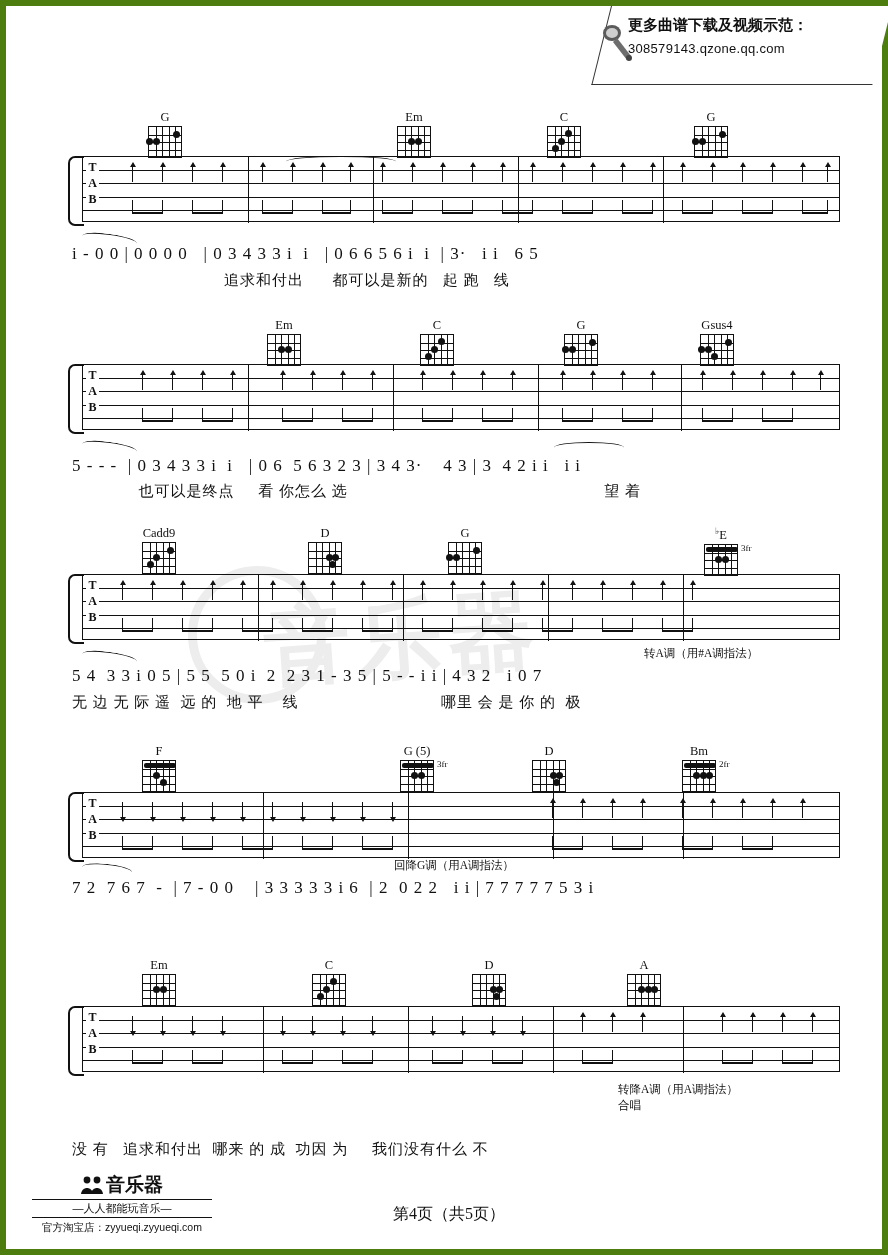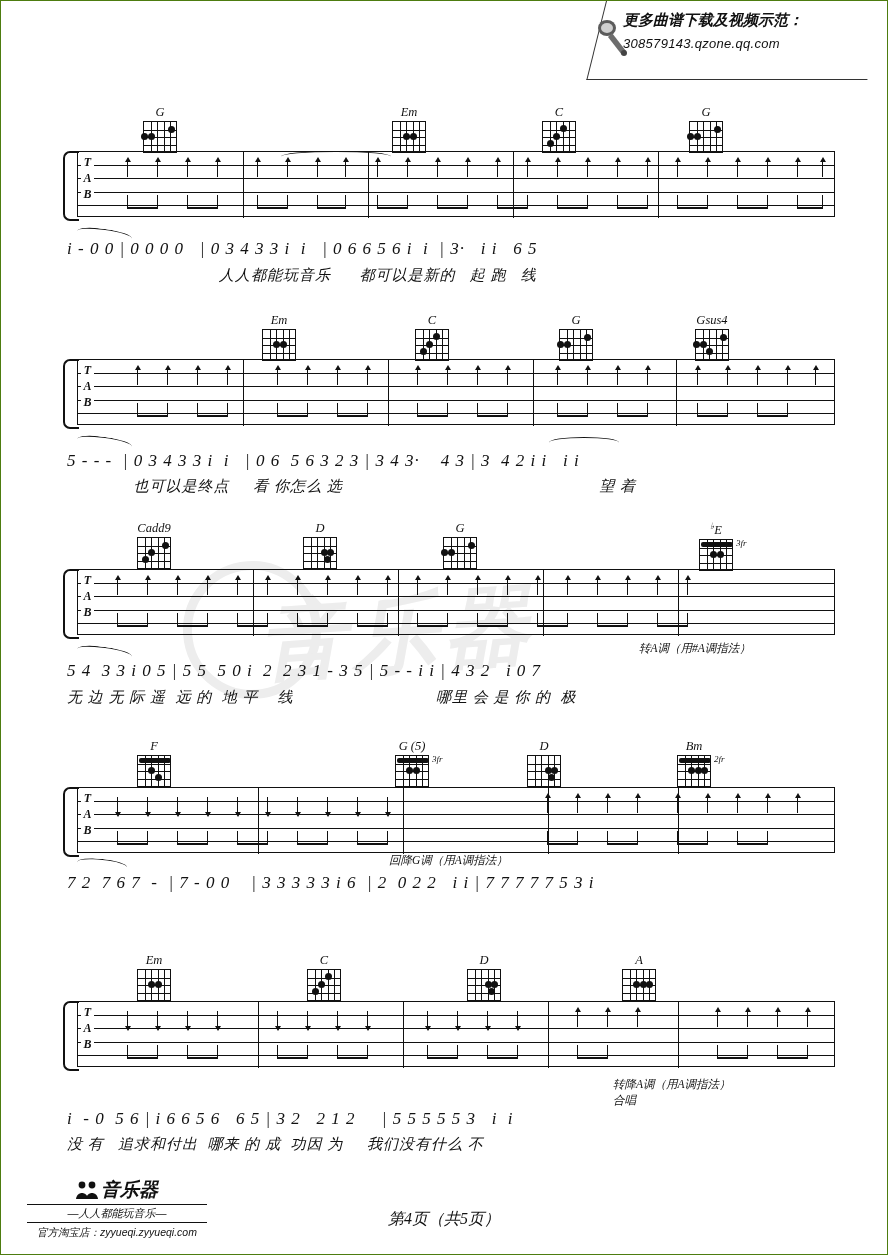--- a/index.html
+++ b/index.html
@@ -6,23 +6,22 @@
   body{
     width:888px;height:1255px;
     background:#ffffff;
     font-family:"Liberation Serif",serif;
     color:#111;
     position:relative;
     overflow:hidden;
   }
   .page{
     position:absolute;inset:0;
-    border:1px solid #4d7c0f;
+    border:6px solid #4d7c0f;
     box-sizing:border-box;
-    font-style:italic;
   }
   
   .header{
     position:absolute;top:0;left:0;width:886px;height:80px;
   }
   .header-cut{
     position:absolute;top:0;right:0;width:280px;height:78px;
     border-left:1px solid #333;border-bottom:1px solid #333;
     transform:skewX(-14deg);transform-origin:top right;
     background:#fff;
@@ -318,21 +317,21 @@
         <div class="v" style="left:26.4px"></div>
       <div class="h" style="top:7.5px"></div>
         <div class="h" style="top:15px"></div>
         <div class="h" style="top:22.5px"></div>
       <div class="dot" style="left:24px;top:4px;"></div>
       <div class="dot" style="left:-3px;top:11px;"></div>
       <div class="dot" style="left:3.5px;top:11px;"></div>
     </div>
   </div>
   <div class="numline" style="top:238px;">i - 0 0 | 0 0 0 0   | 0 3 4 3 3 i  i   | 0 6 6 5 6 i  i  | 3·   i i   6 5</div>
-  <div class="lyricline" style="top:265px;">                                人人都能玩音乐      都可以是新的   起 跑   线</div>
+  <div class="lyricline" style="top:265px;">                                追求和付出      都可以是新的   起 跑   线</div>
   <div class="slur" style="left:280px;top:150px;width:110px;"></div>
   <div class="slur" style="left:76px;top:228px;width:55px;transform:rotate(8deg);"></div>
 
   <div class="system" style="top:358px;">
     <div class="brace"></div>
     <div class="staff">
       <div class="ln l1"></div>
         <div class="ln l2"></div>
         <div class="ln l3"></div>
         <div class="ln l4"></div>
@@ -846,21 +845,20 @@
       <div class="h" style="top:7.5px"></div>
         <div class="h" style="top:15px"></div>
         <div class="h" style="top:22.5px"></div>
       <div class="dot" style="left:10px;top:11px;"></div>
       <div class="dot" style="left:16.5px;top:11px;"></div>
       <div class="dot" style="left:23px;top:11px;"></div>
     </div>
   </div>
   <div class="note-ann" style="left:612px;top:1076px;">转降A调（用A调指法）</div>
   <div class="note-ann" style="left:612px;top:1092px;">合唱</div>
-  <div class="numline" style="top:1108px;">i  - 0  5 6 | i 6 6 5 6   6 5 | 3 2   2 1 2     | 5 5 5 5 5 3   i  i</div>
   <div class="lyricline" style="top:1134px;">没 有   追求和付出  哪来 的 成  功因 为     我们没有什么 不</div>
 
   <div class="footer">
     <div class="foot-left">
       <div class="foot-logo">
         <svg width="22" height="20" viewBox="0 0 22 20">
           <circle cx="6" cy="5" r="3.4" fill="#111"></circle>
           <circle cx="16" cy="5" r="3.4" fill="#111"></circle>
           <path d="M0 19 C1 11 11 11 12 19 Z" fill="#111"></path>
           <path d="M10 19 C11 11 21 11 22 19 Z" fill="#111"></path>

